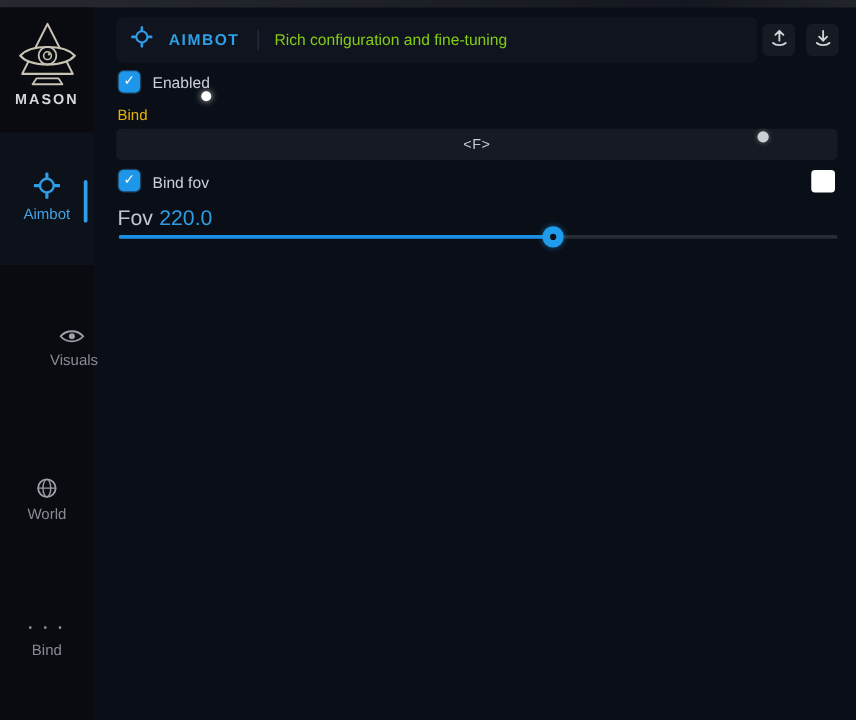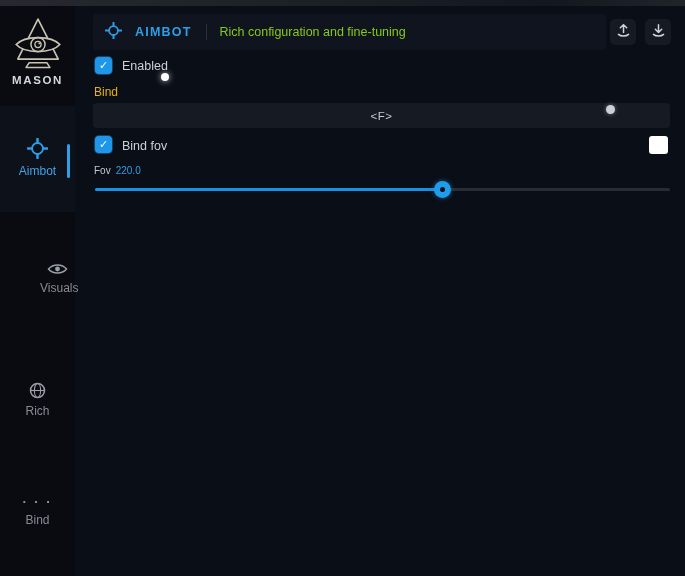--- a/index.html
+++ b/index.html
@@ -60,21 +60,21 @@
   .bind-input { position:absolute; left:93px; top:103px; width:577px; height:25px;
     background:#151a23; border-radius:4px; display:flex; align-items:center; justify-content:center;
     cursor:pointer; }
   .bind-value { font-size:11.5px; color:#c6cad1; letter-spacing:.5px; }
 
   .cb-drawfov { left:95px; top:136px; }
   .lbl-drawfov { position:absolute; left:122px; top:139px; font-size:12.5px; color:#ccd0d8; }
   .color-swatch { position:absolute; left:649px; top:136px; width:19px; height:18px;
     border-radius:3px; background:#ffffff; cursor:pointer; }
 
-  .fov-row { position:absolute; left:94px; top:165px; font-size:10px; color:#c3c7cf; }
+  .fov-row { position:absolute; left:94px; top:165px; font-size:17px; color:#c3c7cf; }
   .fov-value { color:#2e9de6; margin-left:5px; }
 
   .slider { position:absolute; left:95px; top:188px; width:575px; height:3px;
     background:#272c35; border-radius:2px; cursor:pointer; }
   .slider-fill { position:absolute; left:0; top:0; height:3px; background:#1b8fe3;
     border-radius:2px; width:60%; }
   .slider-thumb { position:absolute; top:-7px; width:17px; height:17px; border-radius:50%;
     background:#1f9ceb; cursor:grab; display:flex; align-items:center; justify-content:center;
     box-shadow:0 0 5px rgba(31,156,235,.55); }
   .slider-thumb::after { content:""; width:5px; height:5px; border-radius:50%; background:#0c1118; }
@@ -129,21 +129,21 @@
     </div>
 
     <div class="nav-item nav-world">
       <span>
         <svg class="nav-icon" width="17" height="17" viewBox="0 0 17 17" fill="none">
           <circle cx="8.5" cy="8.5" r="7" stroke="#9a9fa8" stroke-width="1.5"></circle>
           <ellipse cx="8.5" cy="8.5" rx="3.1" ry="7" stroke="#9a9fa8" stroke-width="1.1"></ellipse>
           <path d="M1.8 8.5 H15.2" stroke="#9a9fa8" stroke-width="1.1"></path>
         </svg>
       </span>
-      <span class="nav-label">Rich</span>
+      <span class="nav-label">World</span>
     </div>
 
     <div class="nav-item nav-misc">
       <span class="ellipsis-glyph">· · ·</span>
       <span class="nav-label">Bind</span>
     </div>
 
     <div class="active-bar"></div>
   </div>
 

